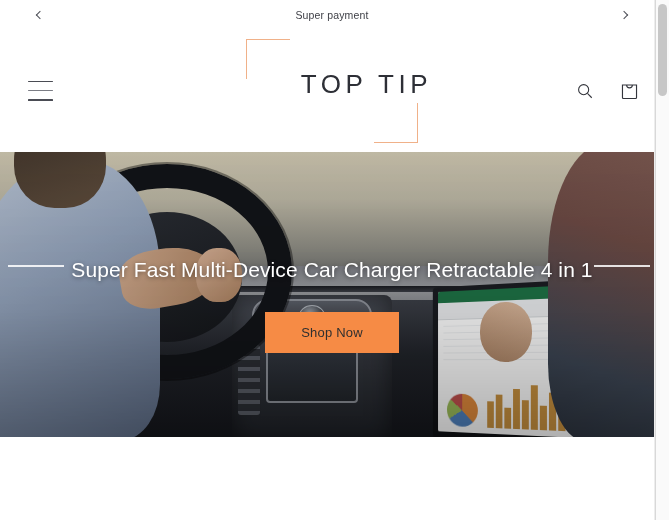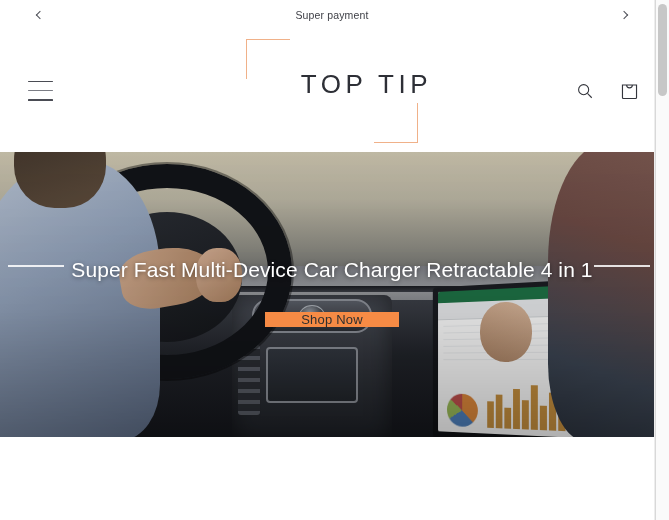--- a/index.html
+++ b/index.html
@@ -327,21 +327,21 @@
     font-family:"Liberation Sans", sans-serif;
     line-height:1.2;
     white-space:nowrap;
   }
   .hero-btn {
     display:inline-block;
     margin-top:30px;
     background:#f68b45;
     color:#2f2f2f;
     font-size:13px;
-    padding:0 36px;
+    padding:13px 36px;
     border:none;
     cursor:pointer;
     font-family:"Liberation Sans", sans-serif;
     letter-spacing:.2px;
   }
   .hero-rule {
     position:absolute;
     top:113px;
     height:1.5px;
     background:rgba(255,255,255,.85);

